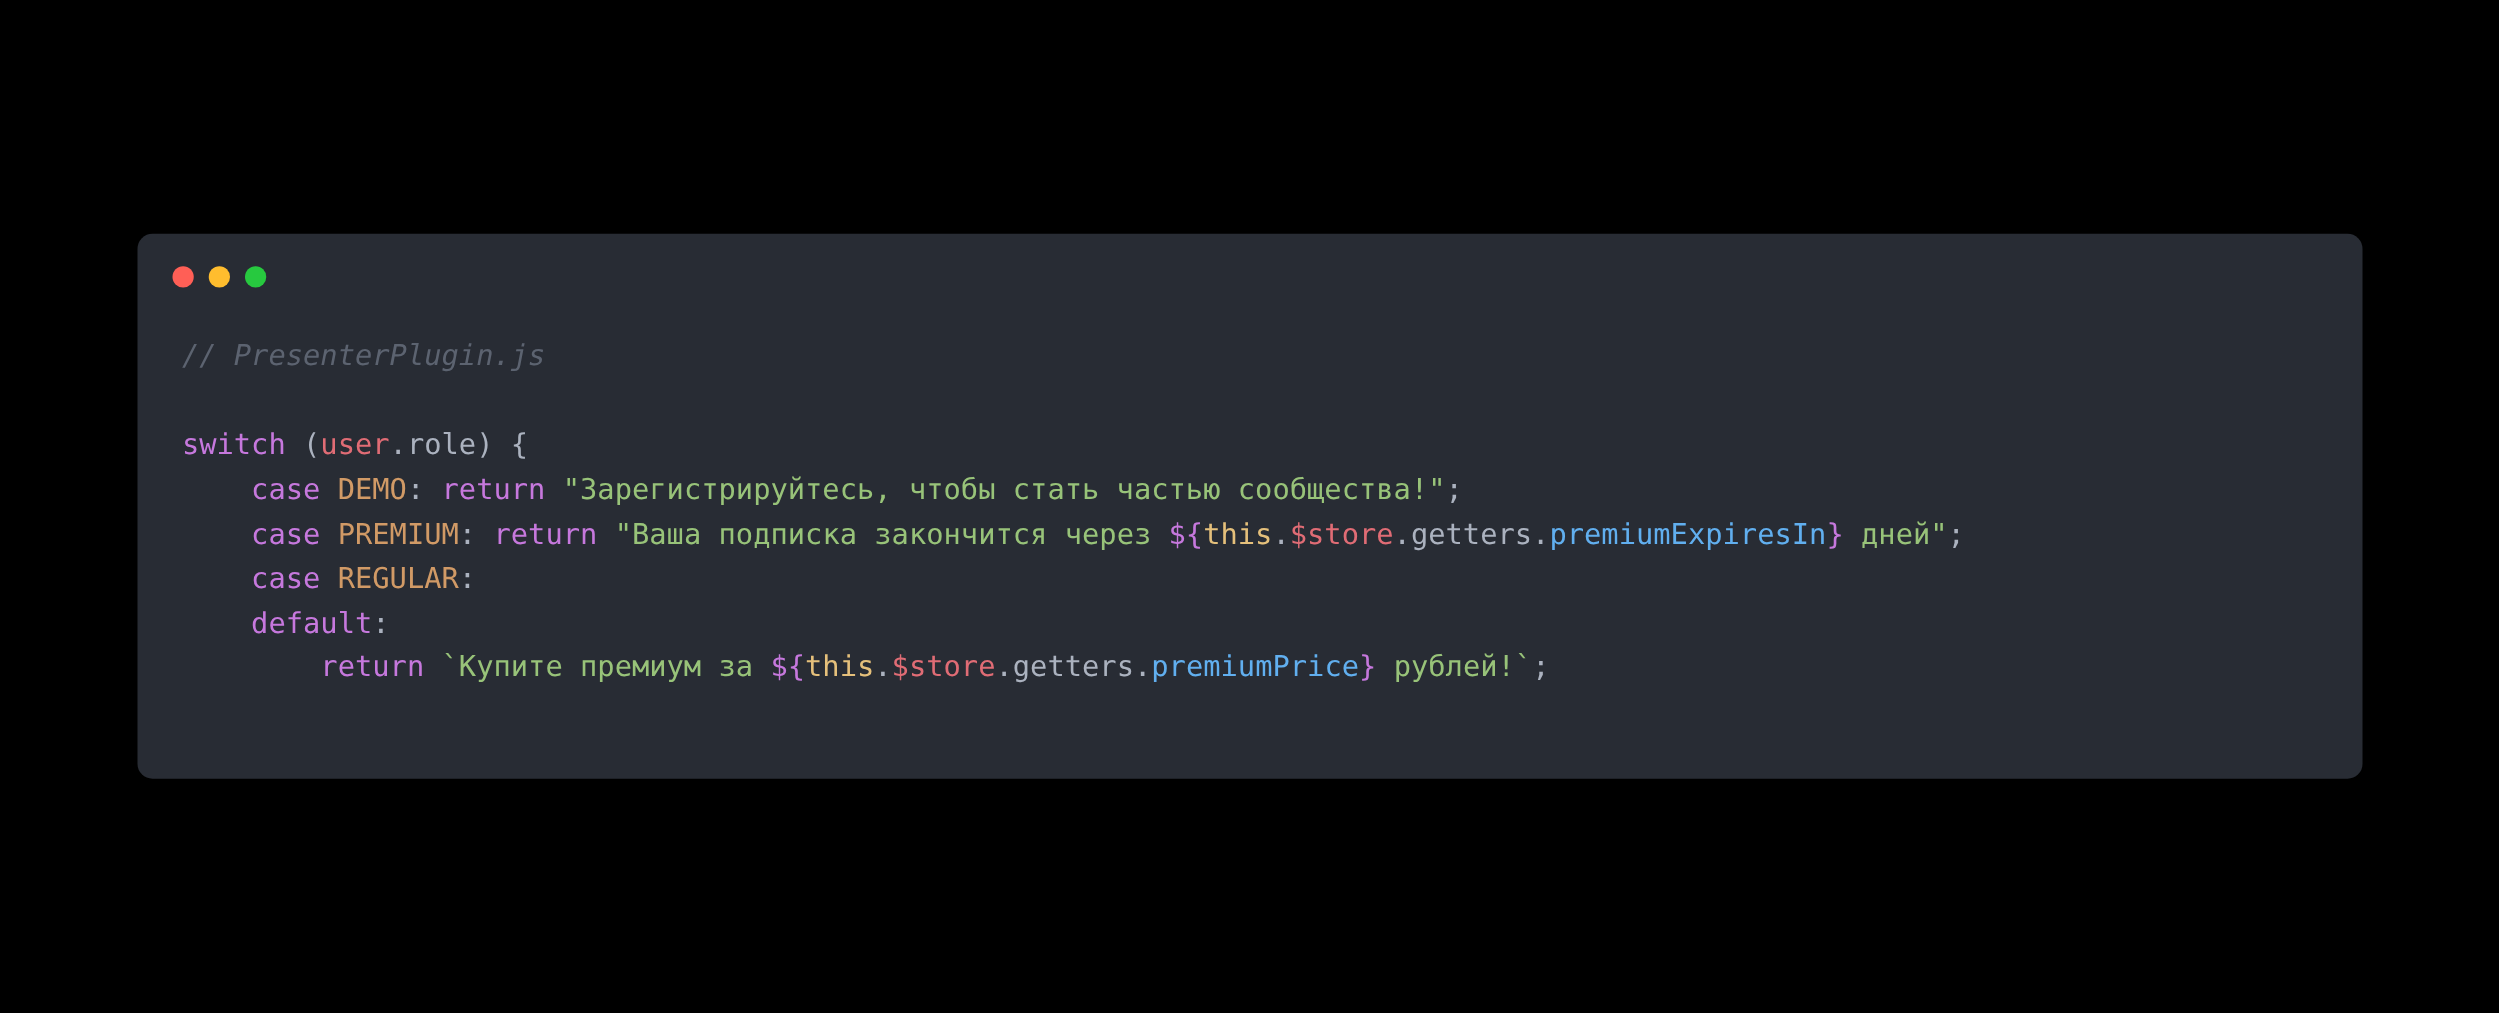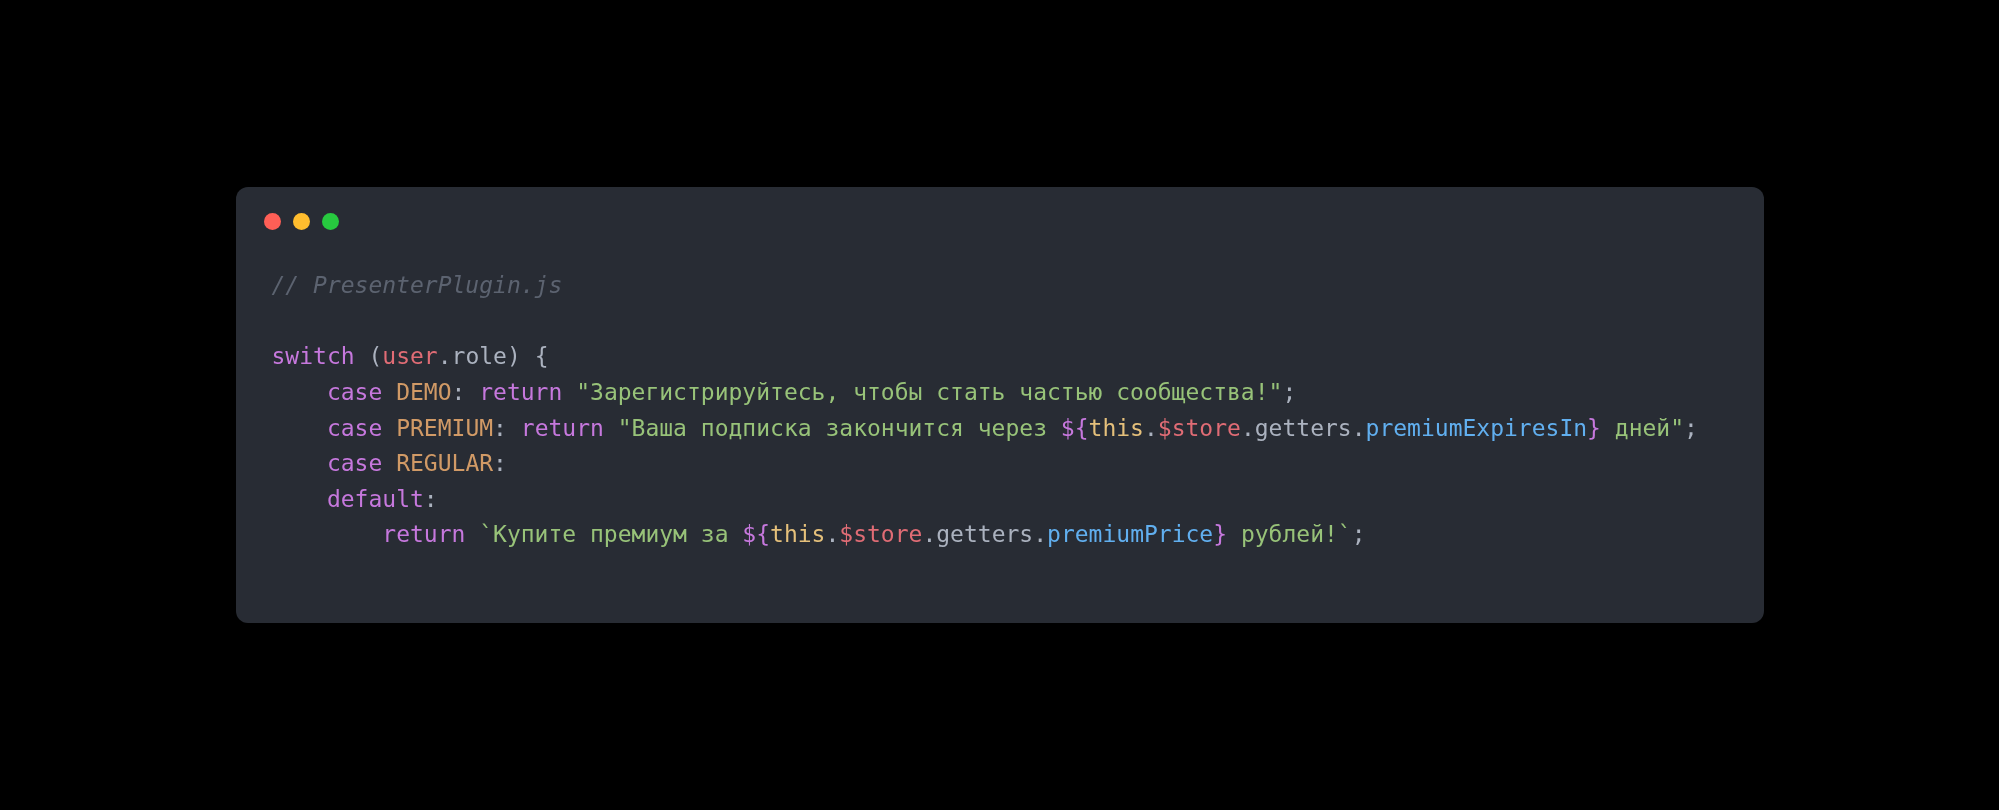--- a/index.html
+++ b/index.html
@@ -6,21 +6,21 @@
   body {
     background: #000;
     width: 1999px;
     height: 810px;
     display: flex;
     align-items: center;
     justify-content: center;
     font-family: ui-monospace, 'SF Mono', Menlo, Monaco, Consolas, monospace;
   }
   .window {
-    width: 1528px;
+    width: 1780px;
     background: #282c34;
     border-radius: 12px;
     box-shadow: 0 20px 50px rgba(0,0,0,0.6);
     padding: 0 0 70px 0;
   }
   .titlebar {
     display: flex;
     gap: 12px;
     padding: 26px 28px 18px 28px;
   }

